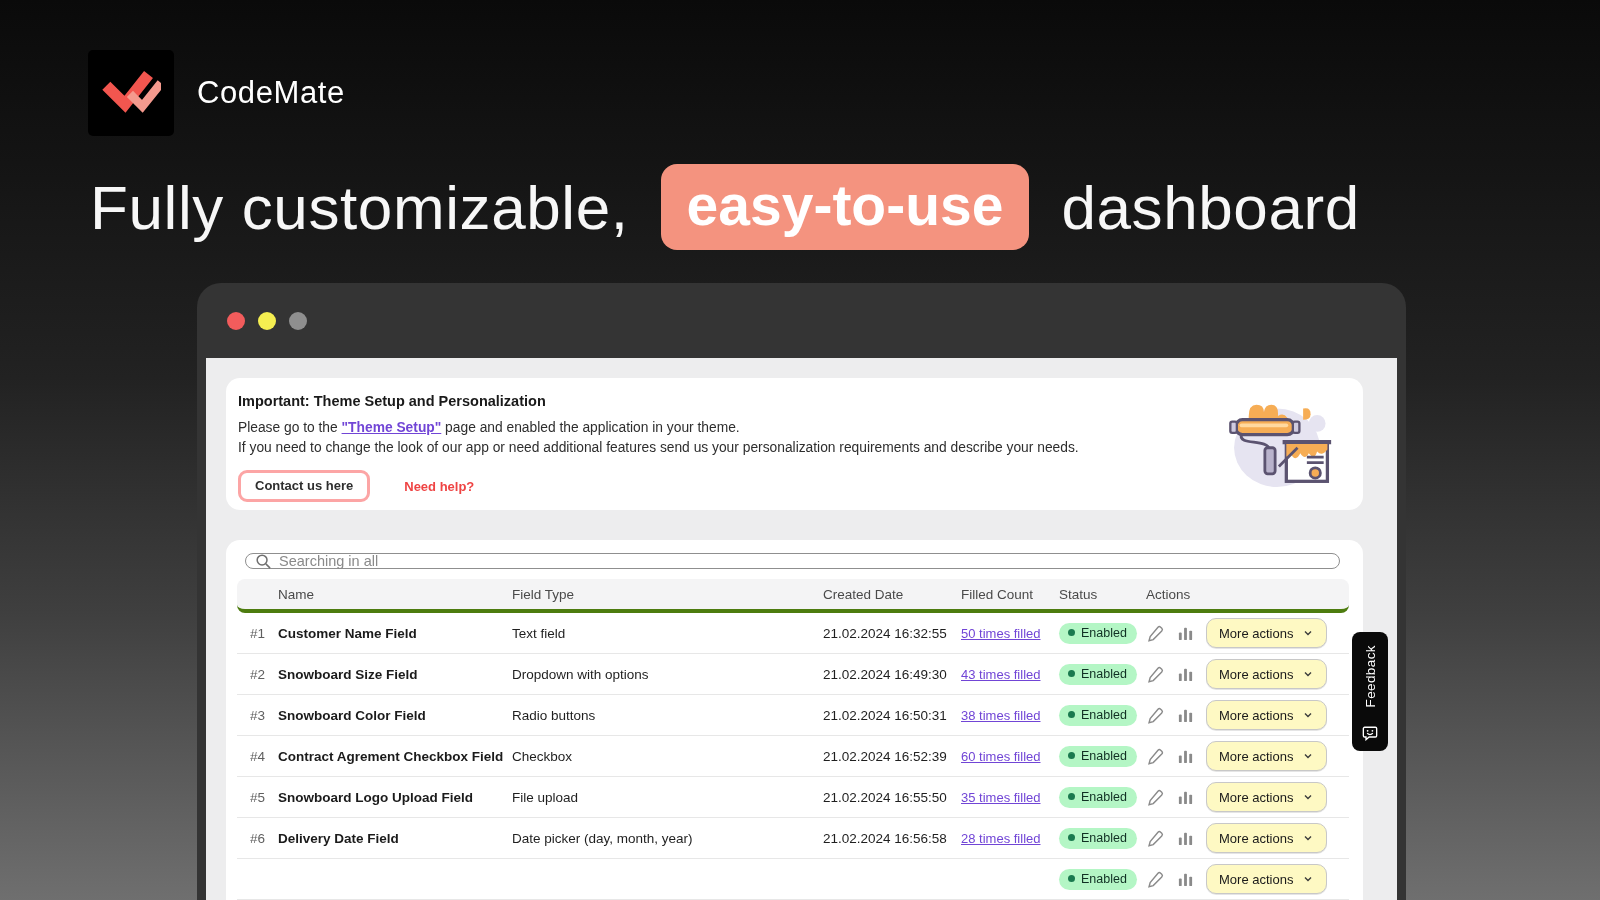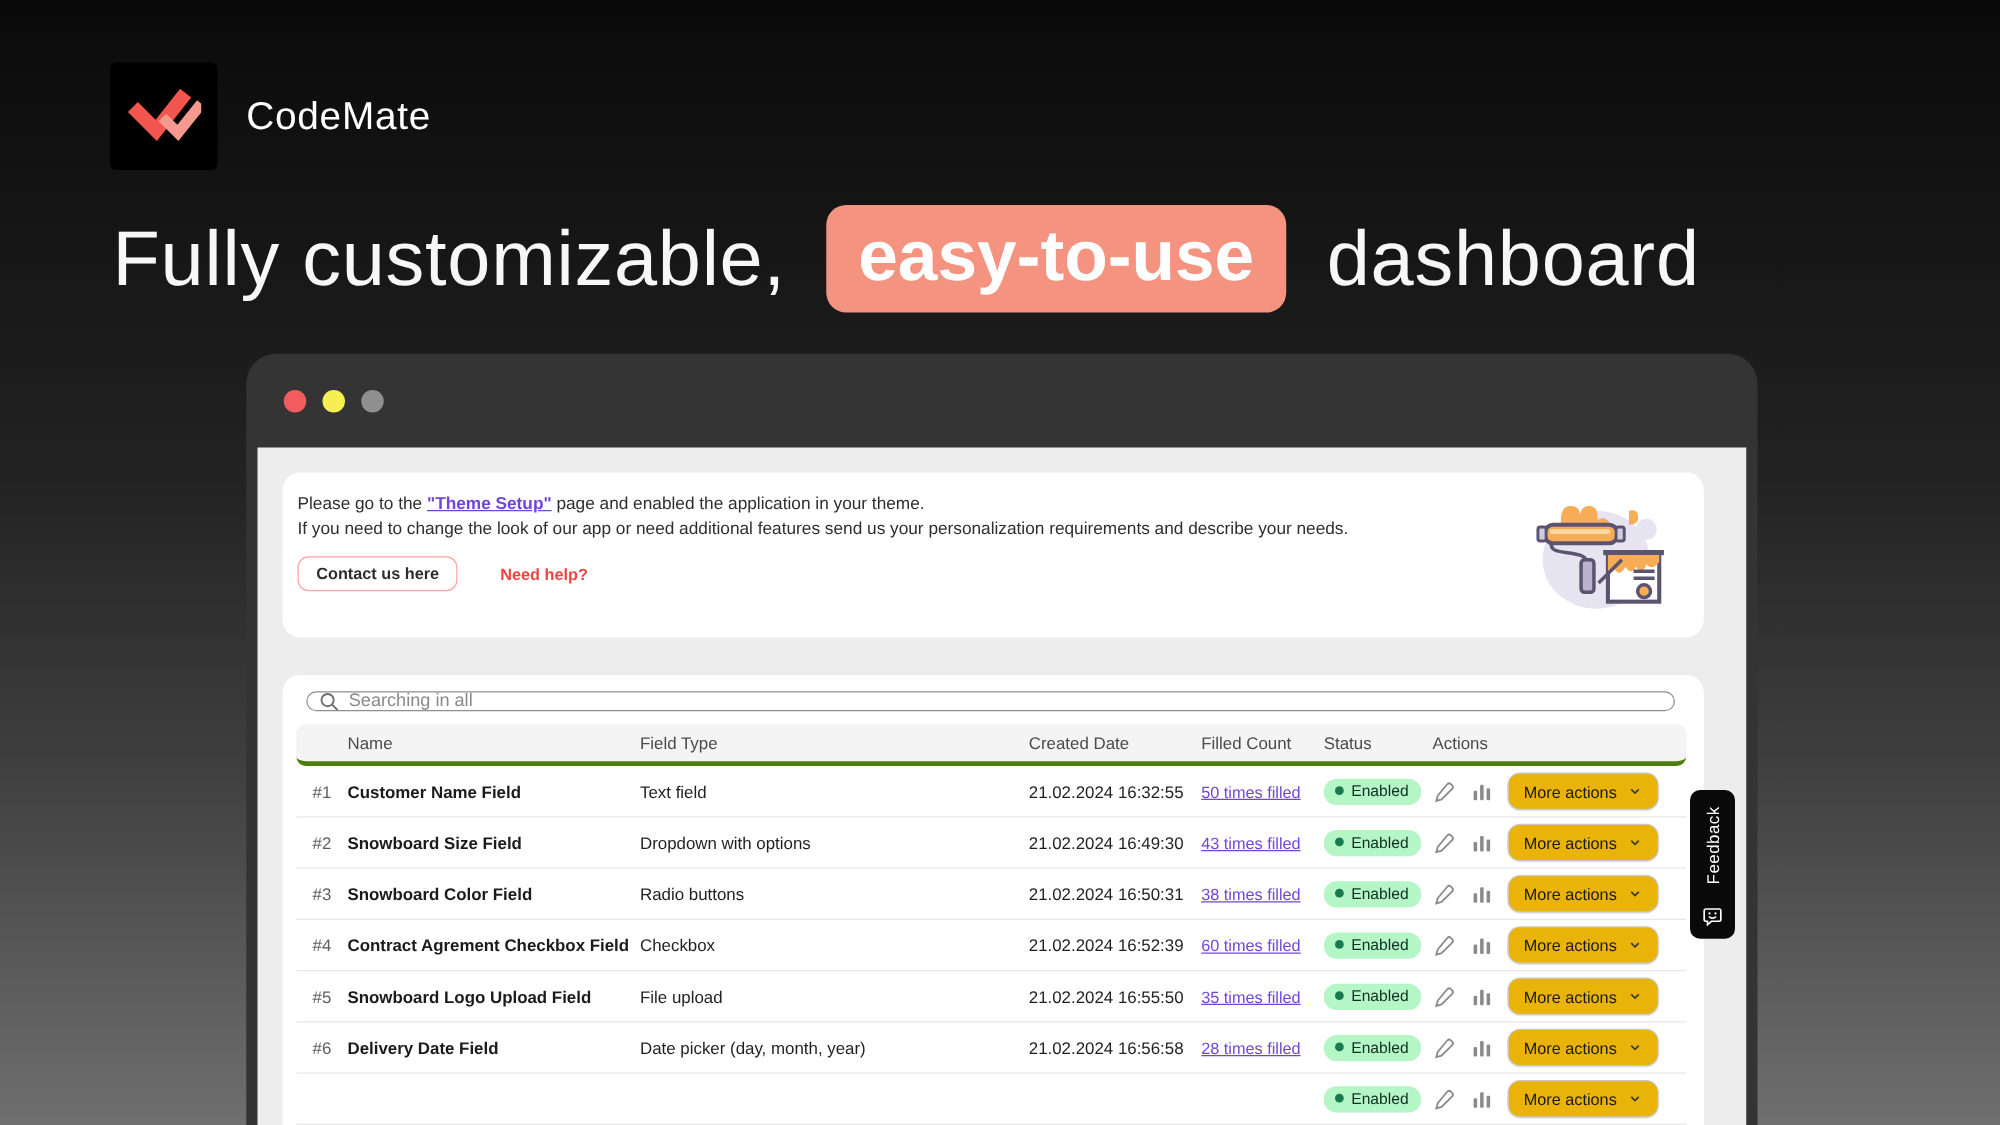--- a/index.html
+++ b/index.html
@@ -29,21 +29,21 @@
   .dot-red { background:#F25C5C; } .dot-yellow { background:#F5EF51; } .dot-gray { background:#8F8F8F; }
   .win-content { position:absolute; top:75px; left:9px; right:9px; bottom:0; background:#ededee; overflow:hidden; }
 
   
   .notice-card { position:absolute; left:20px; top:20px; width:1137px; height:132px;
                  background:#ffffff; border-radius:14px; padding:15px 12px; }
   .notice-title { font-size:14.5px; font-weight:700; color:#1a1a1a; margin-bottom:9px; }
   .notice-line { font-size:13.8px; color:#2e2e2e; line-height:20px; }
   .notice-link { color:#7145D6; font-weight:700; text-decoration:underline; cursor:pointer; }
   .notice-actions { display:flex; align-items:center; gap:34px; margin-top:12px; }
-  .btn-outline { background:#fff; border:1px solid #fca5a5; border-radius:9px; padding:5px 14px 6px;
+  .btn-outline { background:#fff; border:3px solid #fca5a5; border-radius:9px; padding:5px 14px 6px;
                  font-size:13px; font-weight:700; color:#2e2e2e; cursor:pointer;
                  font-family:"Liberation Sans","DejaVu Sans",sans-serif; }
   .need-help { font-size:13px; font-weight:700; color:#ef4444; cursor:pointer; }
   .notice-illus { position:absolute; right:30px; top:10px; }
 
   
   .table-card { position:absolute; left:20px; top:182px; width:1137px; height:740px;
                 background:#ffffff; border-radius:14px; }
   .searchbar { margin:13px 23px 0 19px; height:16px; border:1px solid #8f8f8f; border-radius:8px;
                display:flex; align-items:center; padding:0 9px; gap:7px; background:#fff; }
@@ -57,21 +57,21 @@
            font-size:13.5px; color:#4a4a4a; border-bottom:4px solid #4d7c0f; }
   .trow { height:41px; border-bottom:1px solid #e7e7e7; font-size:13.5px; color:#1f1f1f; }
   .cell-index { color:#5f5f5f; }
   .cell-name { font-weight:700; color:#1b1b1b; }
   .cell-filled { color:#7145D6; text-decoration:underline; font-size:13px; cursor:pointer; }
   .badge { display:inline-flex; align-items:center; gap:6px; background:#B4F6C5; border-radius:12px;
            padding:3px 10px 4px 9px; font-size:12.5px; color:#103023; width:max-content; }
   .badge .bdot { width:7px; height:7px; border-radius:50%; background:#1A7A4F; }
   .cell-actions { display:flex; align-items:center; gap:12px; }
   .icon-btn { display:inline-flex; cursor:pointer; }
-  .btn-more { display:inline-flex; align-items:center; gap:9px; background:#eab308; border:1px solid #c8c8c8;
+  .btn-more { display:inline-flex; align-items:center; gap:9px; background:#fef9c3; border:1px solid #c8c8c8;
               border-radius:10px; height:30px; padding:0 12px; font-size:13px; color:#1a1a1a; cursor:pointer;
               box-shadow:0 1px 0 rgba(0,0,0,.10); font-family:"Liberation Sans","DejaVu Sans",sans-serif; }
 
   
   .feedback-tab { position:absolute; left:1352px; top:632px; width:36px; height:119px; background:#0a0a0a;
                   border-radius:8px; display:flex; flex-direction:column; align-items:center;
                   justify-content:space-between; padding:13px 0 10px; cursor:pointer; }
   .feedback-label { writing-mode:vertical-rl; transform:rotate(180deg); color:#fff; font-size:13.5px;
                     font-weight:500; letter-spacing:.4px; }
 </style>
@@ -97,20 +97,21 @@
 <div class="browser-window">
   <div class="titlebar">
     <span class="dot dot-red"></span>
     <span class="dot dot-yellow"></span>
     <span class="dot dot-gray"></span>
   </div>
 
   <div class="win-content">
 
     <div class="notice-card">
+      <div class="notice-title">Important: Theme Setup and Personalization</div>
       <div class="notice-line">
         <span>Please go to the </span><span class="notice-link">"Theme Setup"</span><span> page and enabled the application in your theme.</span>
       </div>
       <div class="notice-line">If you need to change the look of our app or need additional features send us your personalization requirements and describe your needs.</div>
       <div class="notice-actions">
         <button class="btn-outline">Contact us here</button>
         <span class="need-help">Need help?</span>
       </div>
       <div class="notice-illus">
         <svg width="112" height="112" viewBox="0 0 120 120">

